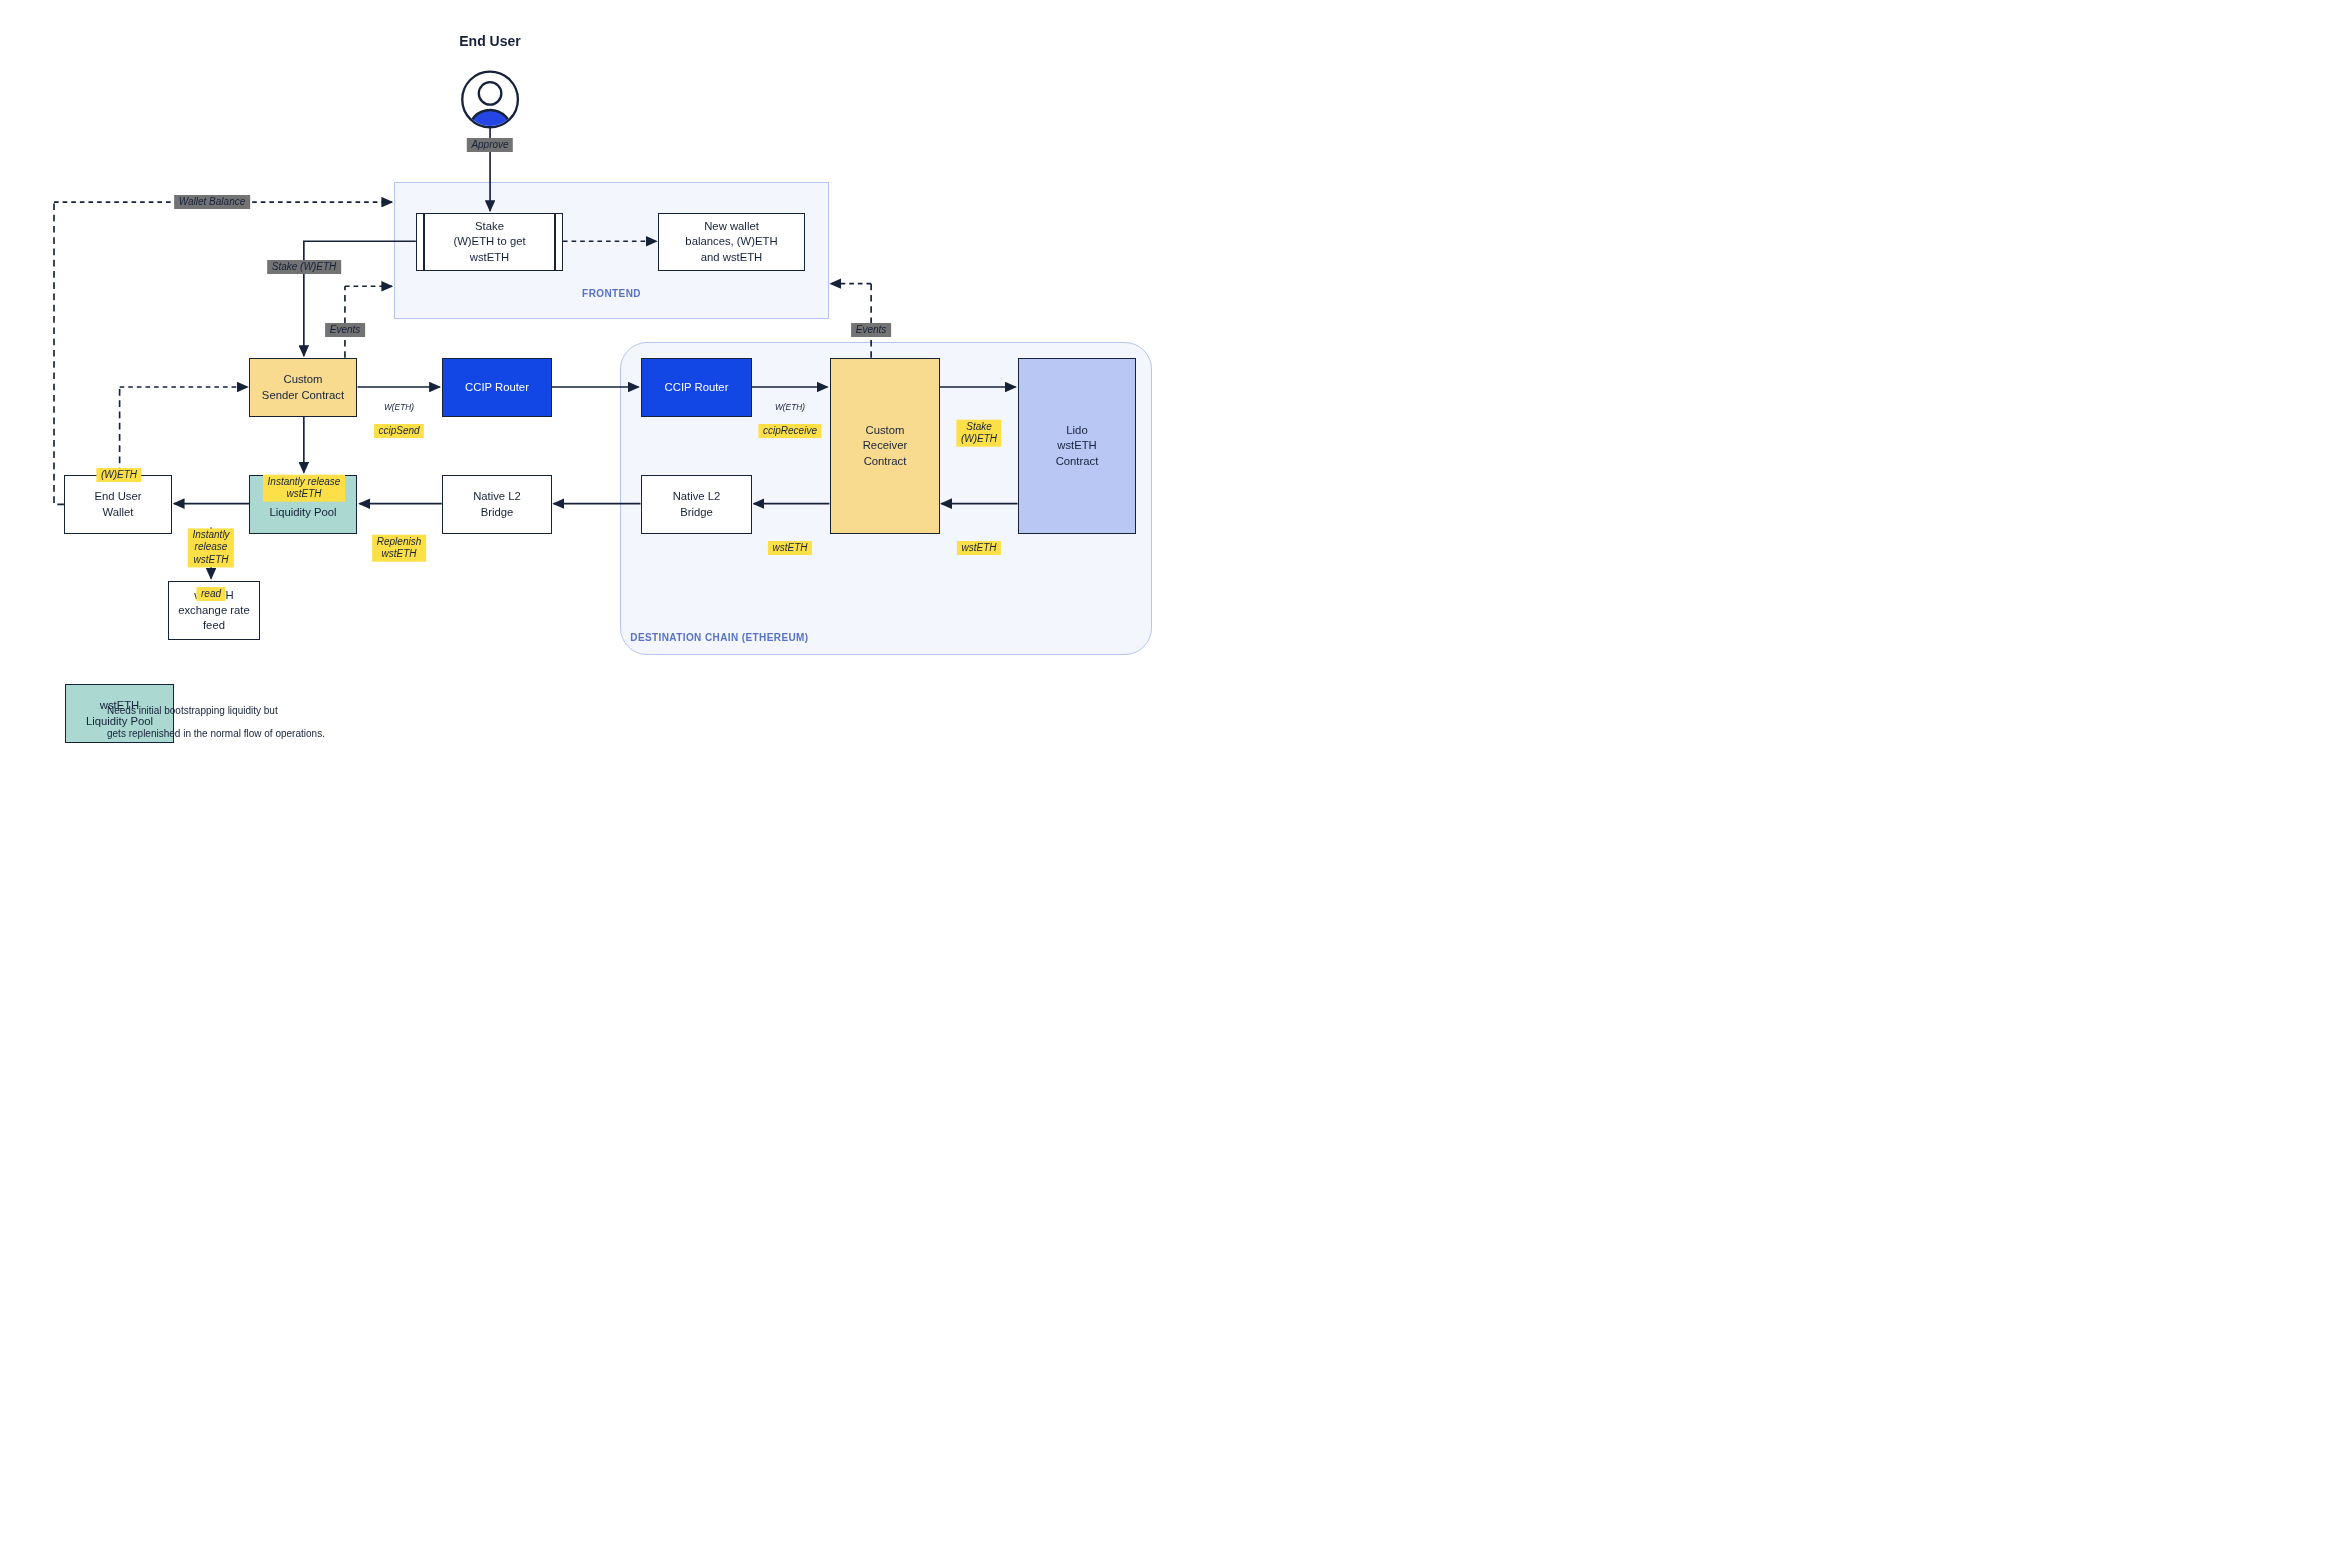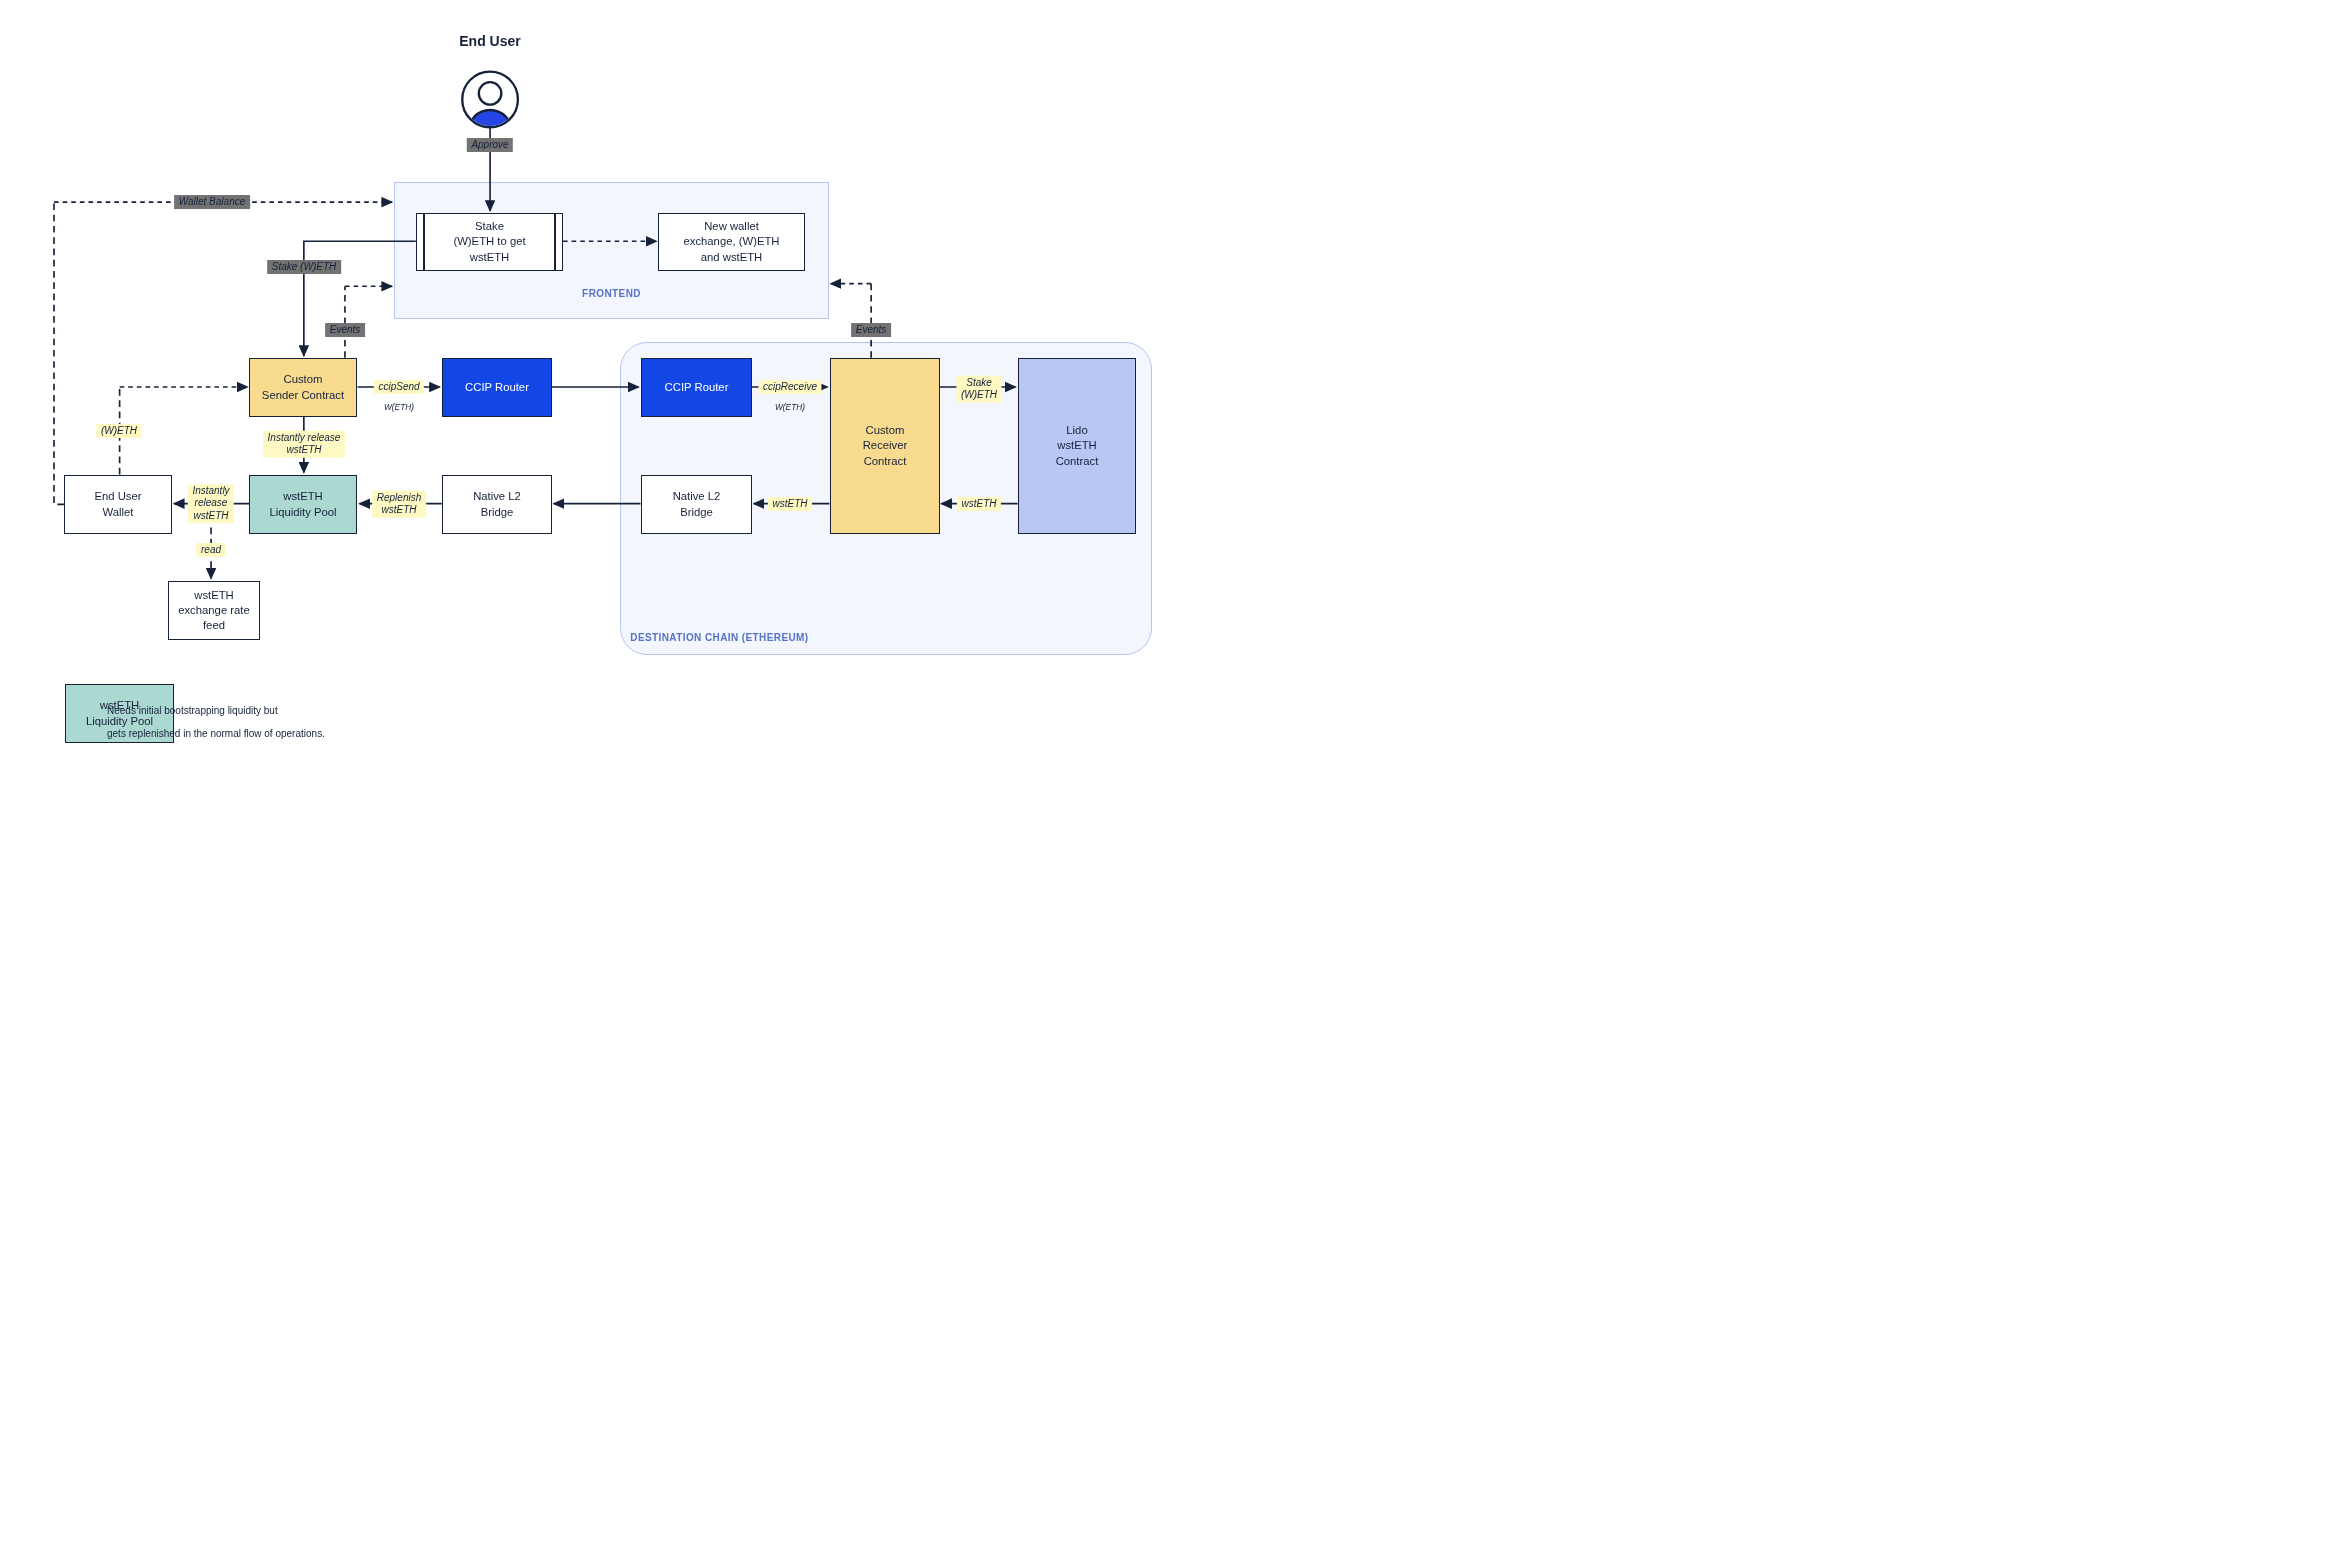--- a/index.html
+++ b/index.html
@@ -23,21 +23,21 @@
   .subbars{position:absolute;inset:0;pointer-events:none;}
   .subbars::before,.subbars::after{content:"";position:absolute;top:0;bottom:0;width:1.7px;background:#16213a;}
   .subbars::before{left:6px;}
   .subbars::after{right:6px;}
   .lbl{
     position:absolute;transform:translate(-50%,-50%);font-style:italic;font-size:10px;line-height:12.6px;
     text-align:center;white-space:pre-line;z-index:3;padding:0.7px 4.6px;
   }
   .lbl.small{font-size:8.3px;padding:0 2.7px;}
   .lbl.mask-white{background:#737373;}
-  .lbl.mask-panel{background:#fef9c3;}
+  .lbl.mask-panel{background:#fde047;margin-top:44px;}
   .title{
     position:absolute;transform:translate(-50%,-50%);font-size:14px;font-weight:700;z-index:3;white-space:nowrap;
   }
   .note{
     position:absolute;font-size:10px;line-height:23px;white-space:pre-line;z-index:3;
   }
 </style>
 </head>
 <body>
 
@@ -96,21 +96,21 @@
   <div class="title" style="left:490px;top:41px;">End User</div>
 
   <div class="node" style="left:416px;top:213px;width:147px;height:58px;">
     <span class="subbars"></span>
     <span>Stake
 (W)ETH to get
 wstETH</span>
   </div>
   <div class="node" style="left:658px;top:213px;width:147px;height:58px;">
     <span>New wallet
-exchange, (W)ETH
+balances, (W)ETH
 and wstETH</span>
   </div>
 
   <div class="node" style="left: 249px; top: 358px; width: 108px; height: 59px; background-color: rgb(248, 219, 142);">
     <span>Custom
 Sender Contract</span>
   </div>
   <div class="node blue" style="left: 442px; top: 358px; width: 110px; height: 59px; background-color: rgb(19, 71, 229);">
     <span>CCIP Router</span>
   </div>

